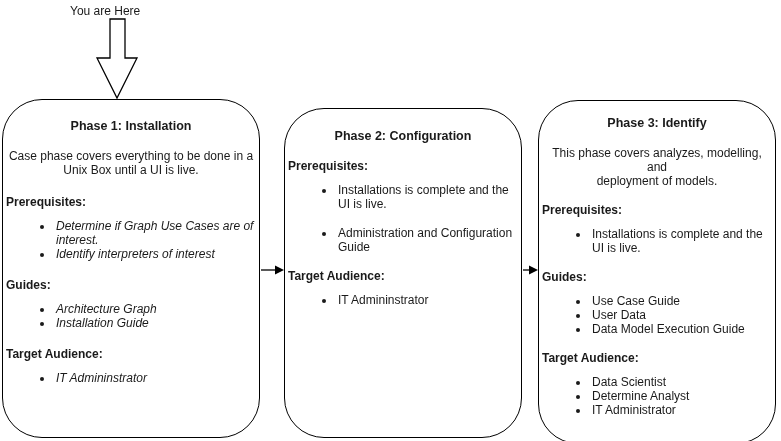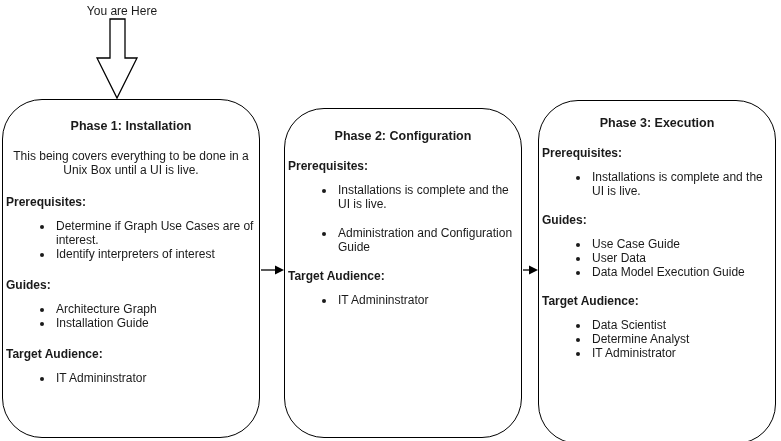--- a/index.html
+++ b/index.html
@@ -45,29 +45,28 @@
   .box1 .phase-desc { margin-bottom: 18px; }
   .section-heading {
     font-weight: bold;
     margin: 0 0 10px 0;
   }
   ul.bullets {
     margin: 0 0 15px 0;
     padding: 0 0 0 48px;
     list-style: disc;
   }
-  .box1 ul.bullets { margin-bottom: 17px; }
+  .box1 ul.bullets { margin-bottom: 17px; font-style: italic; }
   ul.bullets li { padding-left: 2px; }
 
   #marker-label {
     position: absolute;
     left: 70px;
     top: 4px;
     width: 104px;
-    text-align: center;
     font-size: 12px;
     line-height: 14px;
   }
   #overlay {
     position: absolute;
     left: 0;
     top: 0;
     pointer-events: none;
   }
 </style>
@@ -85,21 +84,21 @@
       <polygon points="284,270 275,265.5 275,274.5" fill="#000000"></polygon>
     </g>
     <g>
       <line x1="523" y1="270" x2="530" y2="270" stroke="#000000" stroke-width="1.3"></line>
       <polygon points="538,270 529,265.5 529,274.5" fill="#000000"></polygon>
     </g>
   </svg>
 
   <div class="phase-box box1">
     <div class="phase-title">Phase 1: Installation</div>
-    <div class="phase-desc">This being covers everything to be done in a
+    <div class="phase-desc">Case phase covers everything to be done in a
 Unix Box until a UI is live.</div>
 
     <div class="section-heading">Prerequisites:</div>
     <ul class="bullets">
       <li>Determine if Graph Use Cases are of interest.</li>
       <li>Identify interpreters of interest</li>
     </ul>
 
     <div class="section-heading">Guides:</div>
     <ul class="bullets">
@@ -125,21 +124,23 @@
       <li>Administration and Configuration Guide</li>
     </ul>
 
     <div class="section-heading">Target Audience:</div>
     <ul class="bullets">
       <li>IT Admininstrator</li>
     </ul>
   </div>
 
   <div class="phase-box box3">
-    <div class="phase-title">Phase 3: Execution</div>
+    <div class="phase-title">Phase 3: Identify</div>
+    <div class="phase-desc">This phase covers analyzes, modelling, and
+deployment of models.</div>
 
     <div class="section-heading">Prerequisites:</div>
     <ul class="bullets">
       <li>Installations is complete and the UI is live.</li>
     </ul>
 
     <div class="section-heading">Guides:</div>
     <ul class="bullets">
       <li>Use Case Guide</li>
       <li>User Data</li>

